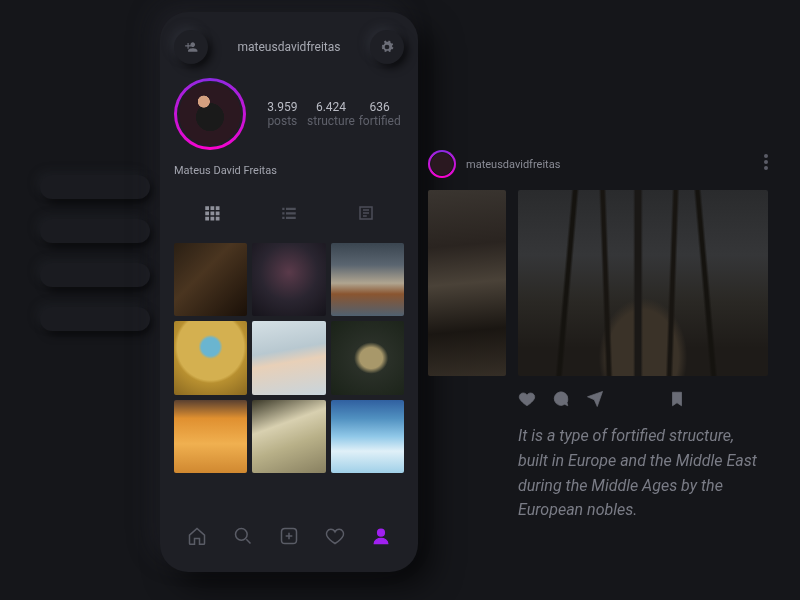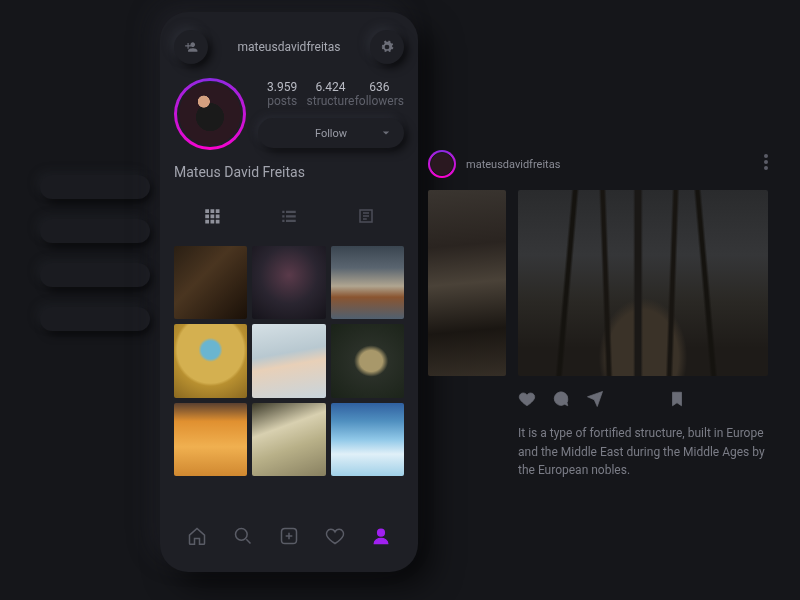--- a/index.html
+++ b/index.html
@@ -70,21 +70,21 @@
   background: #1e1f25;
   box-shadow: -3px -3px 7px rgba(55,57,68,0.35), 4px 4px 8px rgba(0,0,0,0.55);
   display: flex; align-items: center; justify-content: center;
   position: relative;
   font-size: 11px; color: #9a9ca6;
   cursor: pointer;
 }
 .follow-caret { position: absolute; right: 14px; }
 .follow-caret svg { width: 8px; height: 8px; fill: #6c6e78; }
 
-.display-name { font-size: 14px; color: #a2a4ae; margin-bottom: 16px; }
+.display-name { font-size: 11px; color: #a2a4ae; margin-bottom: 16px; }
 
 .view-tabs {
   display: flex; justify-content: space-around; align-items: center;
   height: 40px; margin-bottom: 10px;
 }
 .view-tab { cursor: pointer; display: flex; align-items: center; justify-content: center; width: 40px; height: 28px; }
 .view-tab svg { width: 18px; height: 18px; fill: #4c4e58; }
 .view-tab.active svg { fill: #8f919b; }
 
 .grid { display: grid; grid-template-columns: repeat(3, 1fr); gap: 5px; }
@@ -145,21 +145,21 @@
     linear-gradient(85deg,transparent 72%,#15130f 73% 74%,transparent 75%),
     linear-gradient(92deg,transparent 60%,#181511 61% 62%,transparent 63%),
     linear-gradient(88deg,transparent 34%,#181511 35% 36%,transparent 37%);
 }
 
 .post-actions { display: flex; align-items: center; gap: 16px; margin-bottom: 12px; padding: 0 82px 0 0; }
 .post-actions .spacer { flex: 1; }
 .pact { cursor: pointer; }
 .pact svg { width: 18px; height: 18px; fill: #6a6c76; stroke: #6a6c76; }
 
-.caption { font-size: 12px; line-height: 1.55; color: #7a7c86; max-width: 248px; margin-left: 0; }
+.caption { font-size: 16px; line-height: 1.55; color: #7a7c86; max-width: 248px; margin-left: 0; font-style: italic; }
 
 
 .post-actions, .caption { margin-left: 90px; }
 </style>
 </head>
 <body>
 
 <div class="ghost-bars">
   <div class="ghost-bar"></div>
   <div class="ghost-bar"></div>
@@ -192,30 +192,22 @@
         <div class="stat">
           <div class="stat-num">3.959</div>
           <div class="stat-lbl">posts</div>
         </div>
         <div class="stat">
           <div class="stat-num">6.424</div>
           <div class="stat-lbl">structure</div>
         </div>
         <div class="stat">
           <div class="stat-num">636</div>
-          <div class="stat-lbl">followers</div>
+          <div class="stat-lbl">fortified</div>
         </div>
-      </div>
-      <div class="follow-btn">
-        <span>Follow</span>
-        <span class="follow-caret">
-          <svg viewBox="0 0 10 10">
-              <path d="M1 3l4 4 4-4z"></path>
-            </svg>
-        </span>
       </div>
     </div>
   </div>
 
   <div class="display-name">Mateus David Freitas</div>
 
   <div class="view-tabs">
     <div class="view-tab active">
       <svg viewBox="0 0 24 24">
           <path d="M3 3h5v5H3zM10 3h5v5h-5zM17 3h5v5h-5zM3 10h5v5H3zM10 10h5v5h-5zM17 10h5v5h-5zM3 17h5v5H3zM10 17h5v5h-5zM17 17h5v5h-5z"></path>

